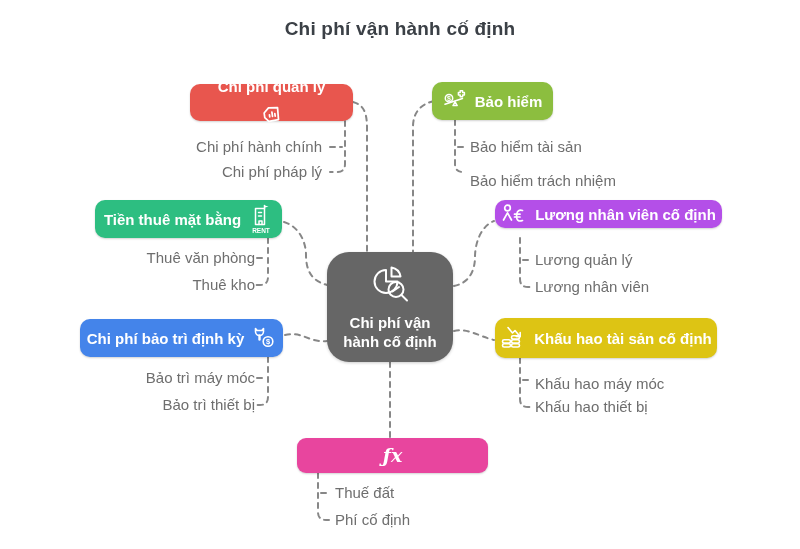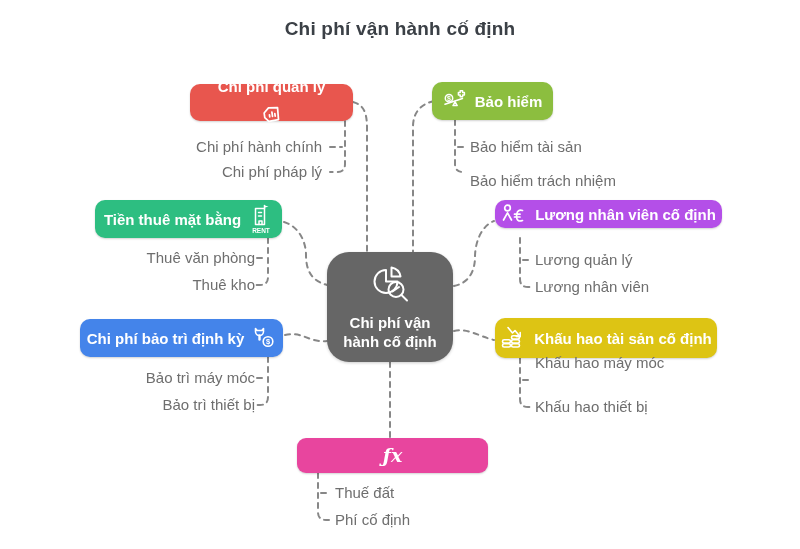--- a/index.html
+++ b/index.html
@@ -161,21 +161,21 @@
         <path d="M20.2 7.5 L20.2 11.6 L16.2 11.4"></path>
         <rect x="2.5" y="14.8" width="8" height="3.2" rx="1.6"></rect>
         <rect x="2.5" y="18.8" width="8" height="3.2" rx="1.6"></rect>
         <rect x="11.5" y="10.8" width="8" height="3.2" rx="1.6"></rect>
         <rect x="11.5" y="14.8" width="8" height="3.2" rx="1.6"></rect>
         <rect x="11.5" y="18.8" width="8" height="3.2" rx="1.6"></rect>
       </svg>
     </span>
     <span>Khấu hao tài sản cố định</span>
   </div>
-  <div class="child" style="left:535px;top:354px;">Khấu hao máy móc</div>
+  <div class="child" style="left:535px;top:375px;">Khấu hao máy móc</div>
   <div class="child" style="left:535px;top:398px;">Khấu hao thiết bị</div>
 
   <div class="node" style="left: 297px; top: 438px; width: 191px; height: 35px; border-radius: 9px; background-color: rgb(232, 69, 158);">
     <span class="icon fx">ƒx</span>
   </div>
   <div class="child" style="left:335px;top:484px;">Thuế đất</div>
   <div class="child" style="left:335px;top:511px;">Phí cố định</div>
 
 </div>
 

